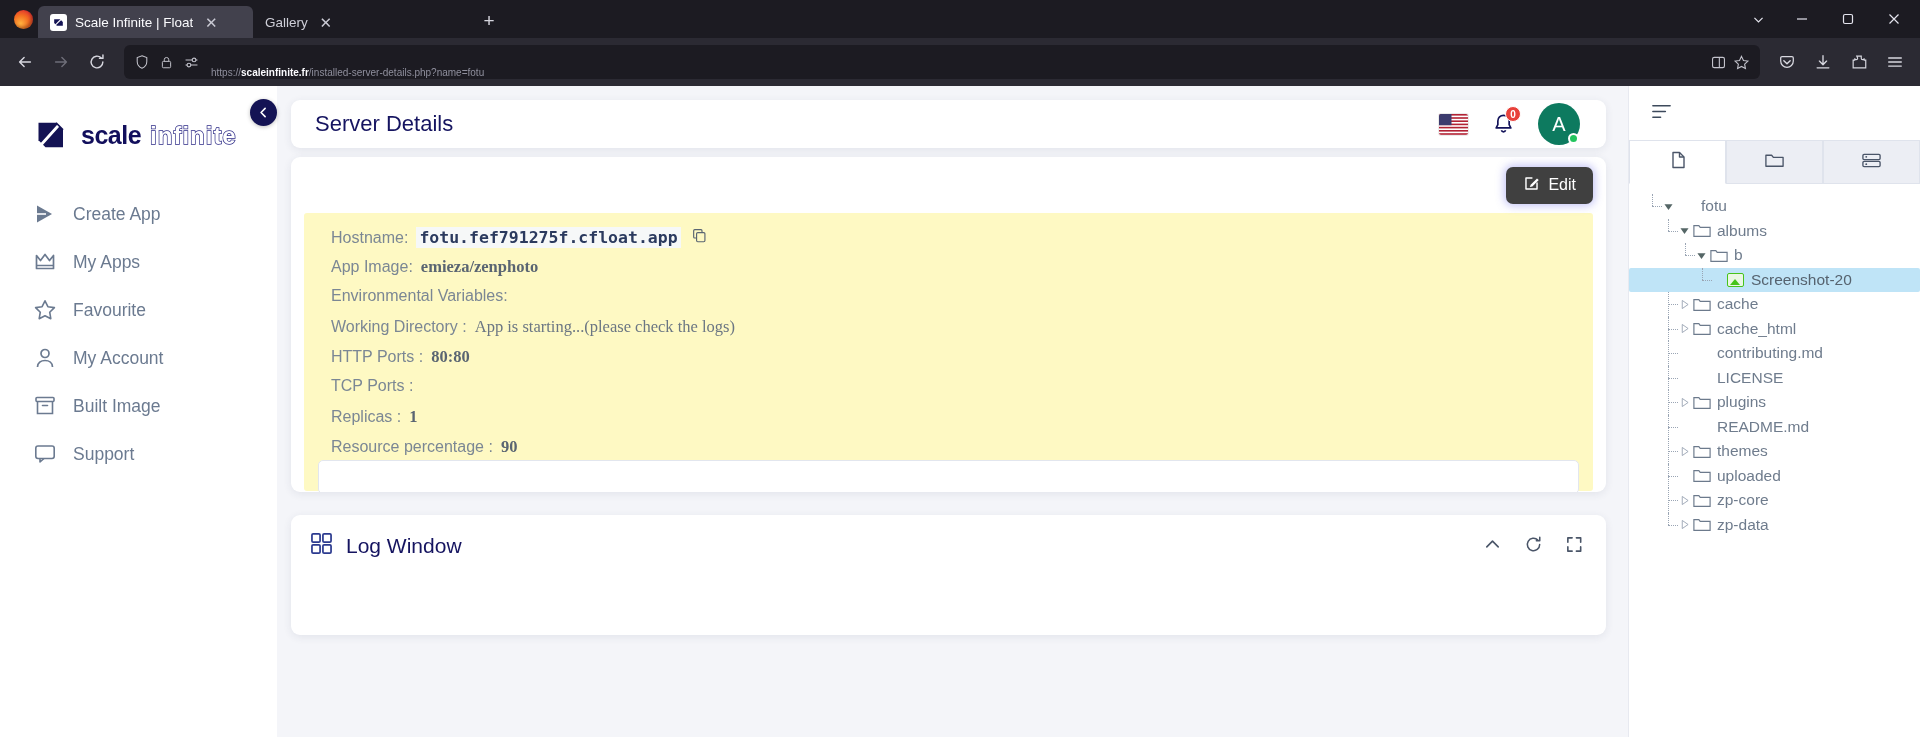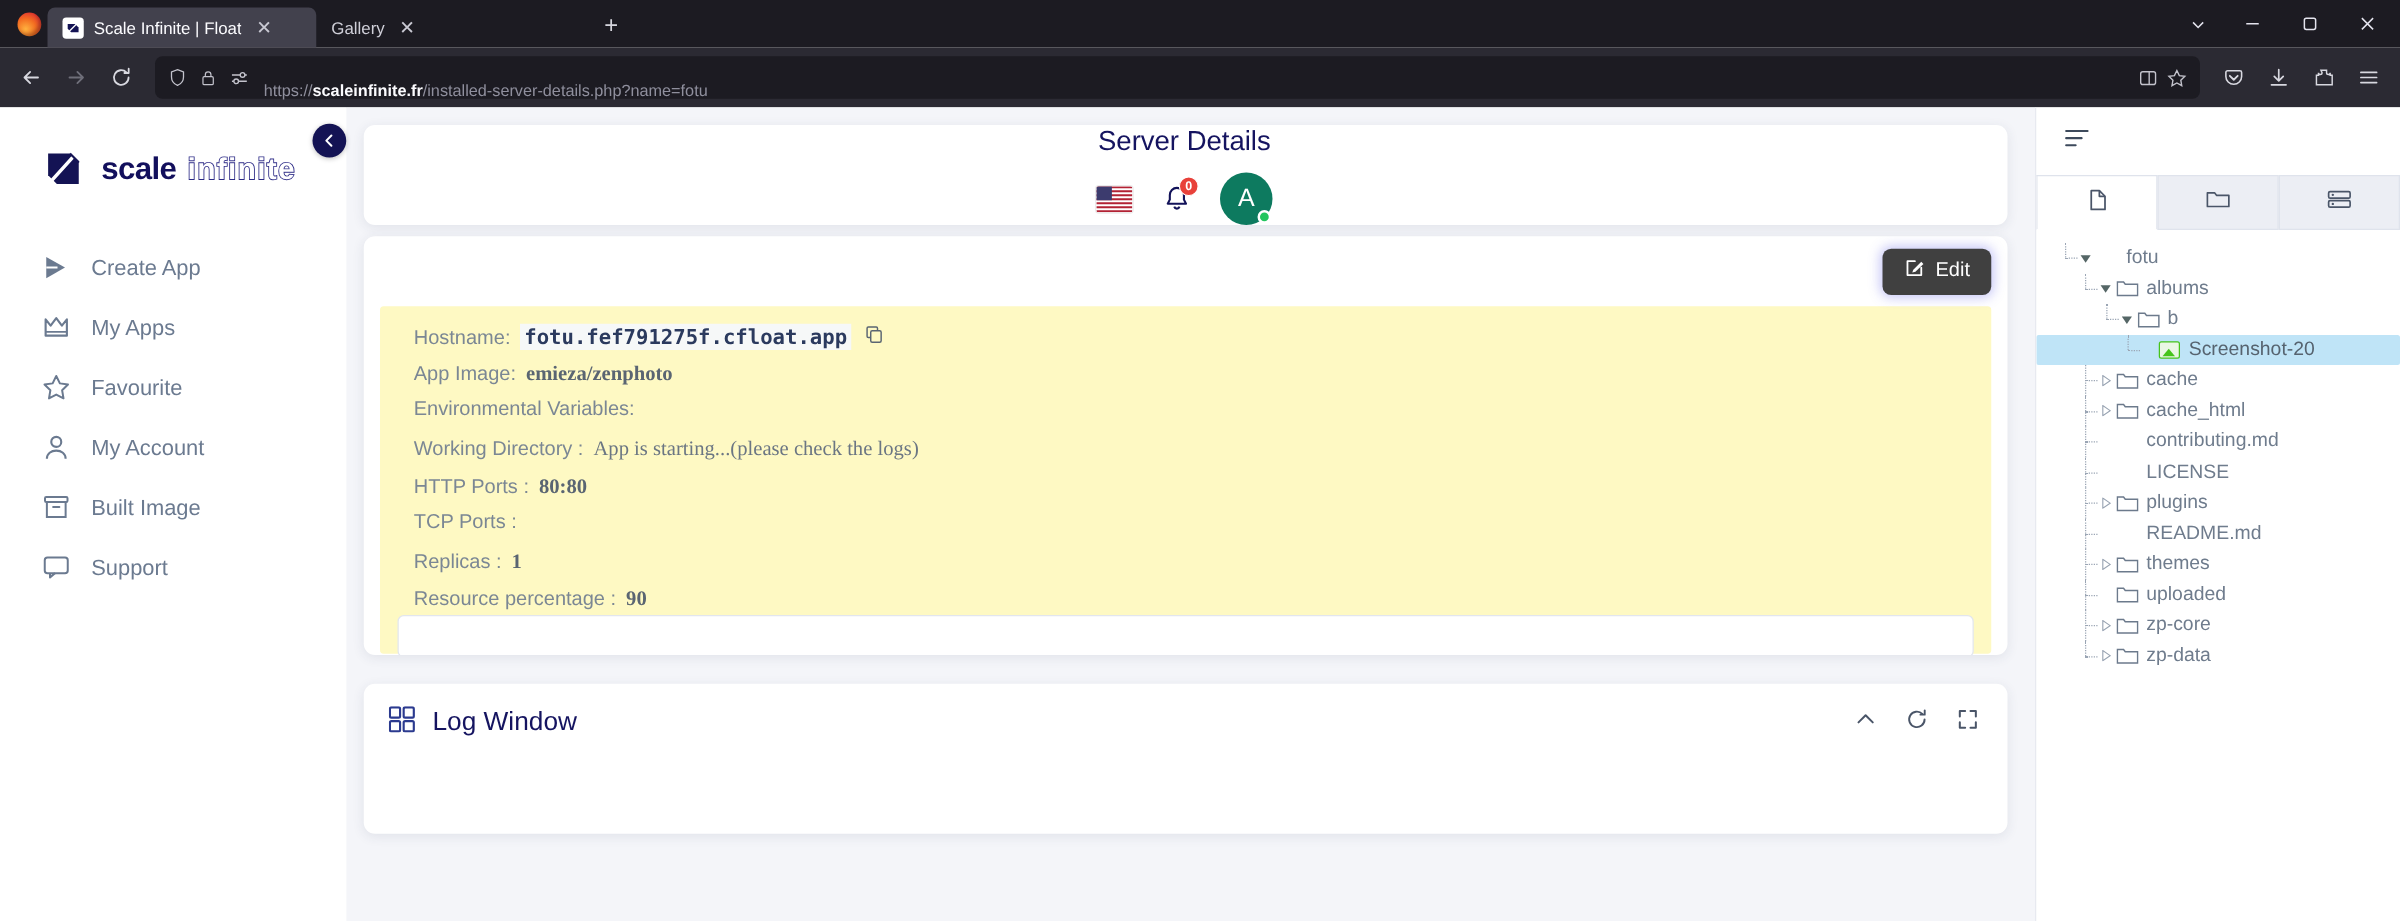--- a/index.html
+++ b/index.html
@@ -64,21 +64,21 @@
     display: flex; align-items: center; justify-content: center; color: #d8d8e0;
   }
   .navbtn.dim { color: #6e6e79; }
   .urlbar {
     flex: 1 1 auto; height: 34px; background: #1c1b22; border-radius: 6px;
     display: flex; align-items: center; gap: 9px; padding: 0 10px; margin: 0 8px;
     min-width: 0;
   }
   .urlbar .ic { display: flex; align-items: center; color: #c3c3cc; flex: 0 0 auto; }
   .url-text {
-    font-size: 13px; color: #8f8f9d; white-space: nowrap; overflow: hidden;
+    font-size: 10px; color: #8f8f9d; white-space: nowrap; overflow: hidden;
     text-overflow: ellipsis; flex: 1 1 auto; padding-left: 2px; margin-top: 20px;
   }
   .url-text b { color: #fbfbfe; font-weight: 700; }
   .url-right { display: flex; align-items: center; gap: 6px; flex: 0 0 auto; }
   .navbar-right { display: flex; align-items: center; gap: 2px; }
 
   
   .page { flex: 1 1 auto; display: flex; background: #ffffff; min-height: 0; position: relative; }
 
   
@@ -111,23 +111,22 @@
   
   .content {
     flex: 1 1 auto; background: #f4f5f9; min-width: 0; position: relative;
     padding: 14px 22px 0 14px; overflow: hidden;
   }
 
   .card {
     background: #fff; border-radius: 9px; box-shadow: 0 2px 9px rgba(40,50,90,.09);
   }
   .card-head {
-    height: 80px; display: flex; align-items: center; justify-content: space-between;
+    height: 48px; display: flex; align-items: center; justify-content: space-between;
     padding: 0 26px 0 24px;
-    flex-direction: column;
   }
   .page-title { font-size: 22px; color: #151460; font-weight: 400; }
   .head-right { display: flex; align-items: center; gap: 22px; }
   .flag { width: 29px; height: 21px; border-radius: 2px; overflow: hidden; position: relative; box-shadow: 0 0 0 1px rgba(0,0,0,.08); }
   .bell-wrap { position: relative; width: 26px; height: 26px; display: flex; align-items: center; justify-content: center; color: #121259; }
   .bell-badge {
     position: absolute; top: -5px; right: -5px; min-width: 16px; height: 16px;
     border-radius: 50%; background: #e8413a; color: #fff; font-size: 10px;
     display: flex; align-items: center; justify-content: center; font-weight: 600;
     border: 1.5px solid #fff;

